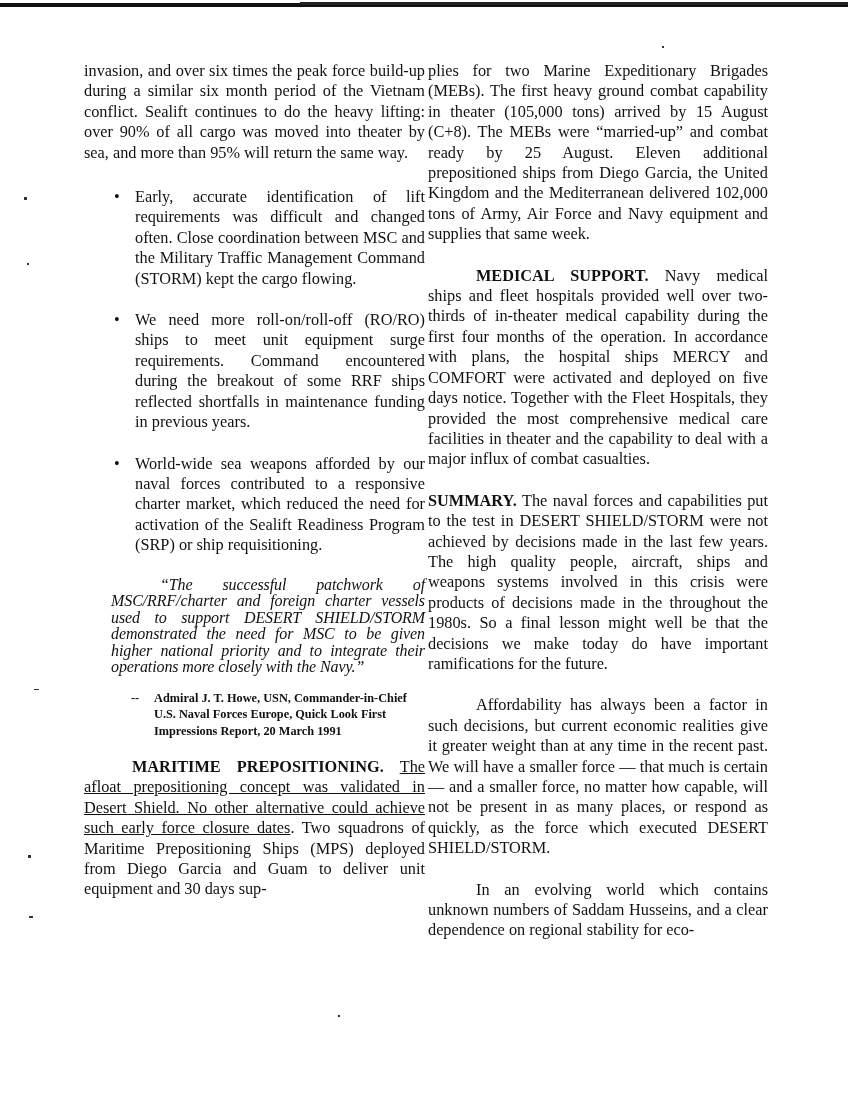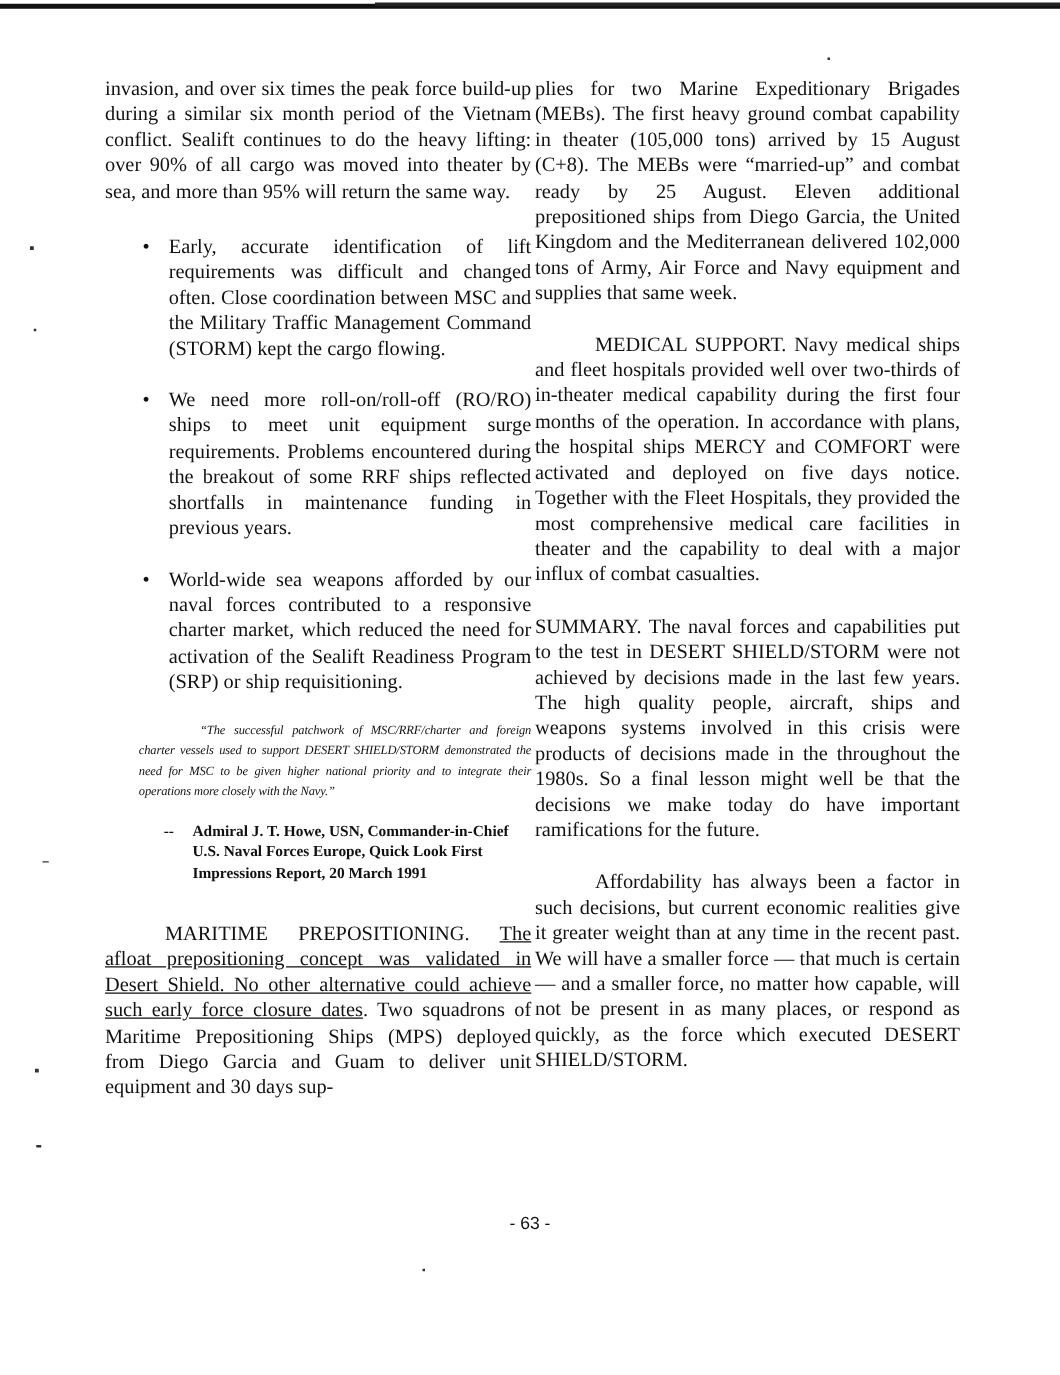--- a/index.html
+++ b/index.html
@@ -8,28 +8,28 @@
     .topbar { position: absolute; left: 0; top: 3px; width: 848px; height: 4px; background: #111; }
     .topbar2 { position: absolute; left: 300px; top: 2px; width: 548px; height: 3px; background: #222; }
     .col { position: absolute; font-family: "Liberation Serif", "DejaVu Serif", serif; font-size: 16.3px; line-height: 20.4px; text-align: justify; }
     .col-left { left: 84px; top: 61px; width: 341px; }
     .col-right { left: 428px; top: 61px; width: 340px; }
     p { margin: 0; }
     .indent { text-indent: 48px; }
     .bullets { list-style: none; margin: 24px 0 0 0; padding: 0; }
     .bullets li { position: relative; padding-left: 51px; margin-bottom: 21px; }
     .bullet-dot { position: absolute; left: 30px; top: 0; }
-    .quote { margin: 18px 0 0 27px; font-style: italic; font-size: 10px; line-height: 16.5px; text-align: justify; letter-spacing: -0.1px; }
+    .quote { margin: 18px 0 0 27px; font-style: italic; font-size: 16px; line-height: 16.5px; text-align: justify; letter-spacing: -0.1px; }
     .quote-first { text-indent: 49px; }
     .attrib { position: relative; margin: 14px 0 0 47px; padding-left: 23px; font-weight: bold; font-size: 12.3px; line-height: 16.8px; text-align: left; }
     .attrib-dash { position: absolute; left: 0; top: 0; }
-    .heading { font-weight: normal; }
+    .heading { font-weight: bold; }
     .under { text-decoration: underline; }
     .sec { margin-top: 20px; }
-    .sec-maritime { margin-top: 30px; }
+    .sec-maritime { margin-top: 17px; }
     .page-number { position: absolute; left: 0; top: 970px; width: 848px; text-align: center; font-family: "Liberation Sans", "DejaVu Sans", sans-serif; font-size: 14px; }
     .speck { position: absolute; background: #333; }
   </style>
 </head>
 <body>
 
 <div class="page">
   <div class="topbar"></div>
   <div class="topbar2"></div>
 
@@ -44,21 +44,21 @@
   <div class="col col-left">
     <p>invasion, and over six times the peak force build-up during a similar six month period of the Vietnam conflict.  Sealift continues to do the heavy lifting:  over 90% of all cargo was moved into theater by sea, and more than 95% will return the same way.</p>
 
     <ul class="bullets">
       <li>
         <span class="bullet-dot">•</span>
         <span>Early, accurate identification of lift requirements was difficult and changed often. Close coordination between MSC and the Military Traffic Management Command (STORM) kept the cargo flowing.</span>
       </li>
       <li>
         <span class="bullet-dot">•</span>
-        <span>We need more roll-on/roll-off (RO/RO) ships to meet unit equipment surge requirements.  Problems encountered during the breakout of some RRF ships reflected shortfalls in maintenance funding in previous years.</span>
+        <span>We need more roll-on/roll-off (RO/RO) ships to meet unit equipment surge requirements.  Command encountered during the breakout of some RRF ships reflected shortfalls in maintenance funding in previous years.</span>
       </li>
       <li>
         <span class="bullet-dot">•</span>
         <span>World-wide sea weapons afforded by our naval forces contributed to a responsive charter market, which reduced the need for activation of the Sealift Readiness Program (SRP) or ship requisitioning.</span>
       </li>
     </ul>
 
     <p class="quote quote-first">“The successful patchwork of MSC/RRF/charter and foreign charter vessels used to support DESERT SHIELD/STORM demonstrated the need for MSC to be given higher national priority and to integrate their operations more closely with the Navy.”</p>
 
     <p class="attrib">
@@ -78,16 +78,16 @@
     <p class="indent sec" style="margin-top:21px;">
       <span class="heading">MEDICAL SUPPORT.</span><span>  Navy medical ships and fleet hospitals provided well over two-thirds of in-theater medical capability during the first four months of the operation.  In accordance with plans, the hospital ships MERCY and COMFORT were activated and deployed on five days notice.  Together with the Fleet Hospitals, they provided the most comprehensive medical care facilities in theater and the capability to deal with a major influx of combat casualties.</span>
     </p>
 
     <p class="sec" style="margin-top:21px;">
       <span class="heading">SUMMARY.</span><span> The naval forces and capabilities put to the test in DESERT SHIELD/STORM were not achieved by decisions made in the last few years.  The high quality people, aircraft, ships and weapons systems involved in this crisis were products of decisions made in the throughout the 1980s.  So a final lesson might well be that the decisions we make today do have important ramifications for the future.</span>
     </p>
 
     <p class="indent sec" style="margin-top:21px;">Affordability has always been a factor in such decisions, but current economic realities give it greater weight than at any time in the recent past. We will have a smaller force — that much is certain — and a smaller force, no matter how capable,  will not be present in as many places, or respond as quickly, as the force which executed DESERT SHIELD/STORM.</p>
 
+    <p class="indent sec" style="margin-top:21px;">In an evolving world which contains unknown numbers of Saddam Husseins, and a clear dependence on regional stability for eco-</p>
   </div>
 
-  <div class="page-number">- 63 -</div>
 </div>
 
 </body></html>

